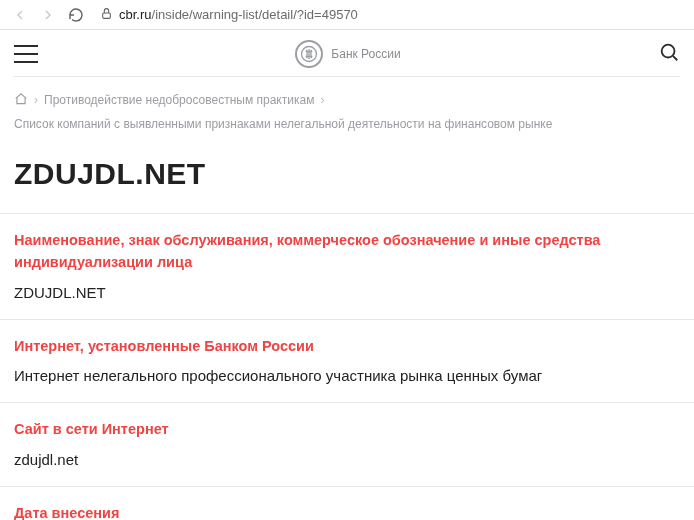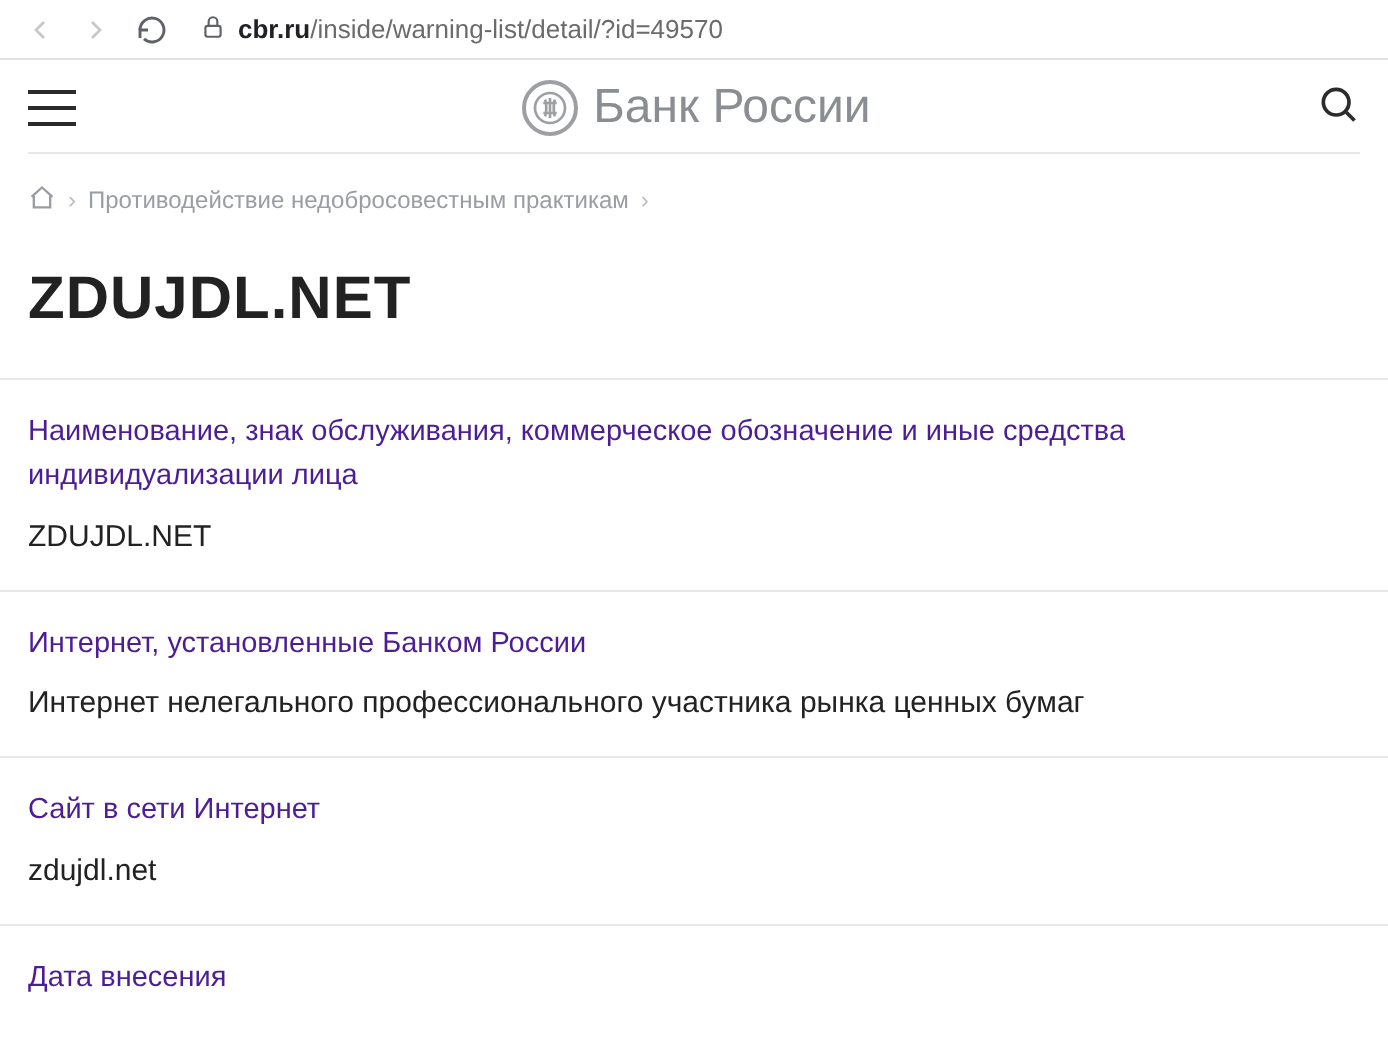--- a/index.html
+++ b/index.html
@@ -27,40 +27,40 @@
   .nav-icon.disabled { color: #c7c7c7; cursor: default; }
   .url-bar {
     flex: 1;
     display: flex;
     align-items: center;
     gap: 6px;
     font-size: 13px;
     color: #6b6b6b;
     padding-left: 6px;
   }
-  .url-domain { color: #202124; font-weight: bold; }
+  .url-domain { color: #202124; }
   
   .site-header {
     display: flex;
     align-items: center;
     justify-content: space-between;
     padding: 10px 14px 8px;
   }
   .hamburger {
     width: 24px; height: 18px;
     display: flex; flex-direction: column; justify-content: space-between;
     cursor: pointer;
   }
   .hamburger span {
     display: block; height: 2px; background: #2b2b2b;
   }
   .brand {
     display: flex; align-items: center; gap: 8px;
     color: #8a8d91;
-    font-size: 24px;
+    font-size: 12px;
   }
   .brand-logo {
     width: 28px; height: 28px; border: 2px solid #9d9fa3; border-radius: 50%;
     display: flex; align-items: center; justify-content: center;
     font-size: 14px; color: #9d9fa3;
   }
   .search-btn { cursor: pointer; }
   .header-sep { height: 1px; background: #e7e7e7; margin: 0 14px; }
   
   .breadcrumb {
@@ -76,21 +76,21 @@
   .crumb-sep { color: #b9bcc0; }
   
   .page-title {
     font-size: 30px;
     font-weight: 700;
     padding: 18px 14px 22px;
     letter-spacing: 0.5px;
   }
   
   .detail-block { border-top: 1px solid #e7e7e7; padding: 16px 14px 18px; }
-  .detail-label { color: #4c1d95; font-size: 14.5px; line-height: 1.5; margin-bottom: 10px; }
+  .detail-label { color: #ef4444; font-size: 14.5px; line-height: 1.5; margin-bottom: 10px; font-weight: bold; }
   .detail-value { color: #222; font-size: 15px; }
 </style>
 </head>
 <body>
 
 <div class="chrome">
   <div class="nav-icon disabled">
     <svg width="16" height="16" viewBox="0 0 24 24" fill="none" stroke="currentColor" stroke-width="2">
         <polyline points="15 18 9 12 15 6"></polyline>
       </svg>
@@ -146,20 +146,21 @@
 <div class="breadcrumb">
   <span class="home-icon">
     <svg width="14" height="14" viewBox="0 0 24 24" fill="none" stroke="#9a9da2" stroke-width="2">
         <path d="M3 11l9-8 9 8"></path>
         <path d="M5 10v10h14V10"></path>
       </svg>
   </span>
   <span class="crumb-sep">›</span>
   <a href="#">Противодействие недобросовестным практикам</a>
   <span class="crumb-sep">›</span>
+  <a href="#">Список компаний с выявленными признаками нелегальной деятельности на финансовом рынке</a>
 </div>
 
 <h1 class="page-title">ZDUJDL.NET</h1>
 
 <div class="detail-block">
   <div class="detail-label">Наименование, знак обслуживания, коммерческое обозначение и иные средства индивидуализации лица</div>
   <div class="detail-value">ZDUJDL.NET</div>
 </div>
 <div class="detail-block">
   <div class="detail-label">Интернет, установленные Банком России</div>

